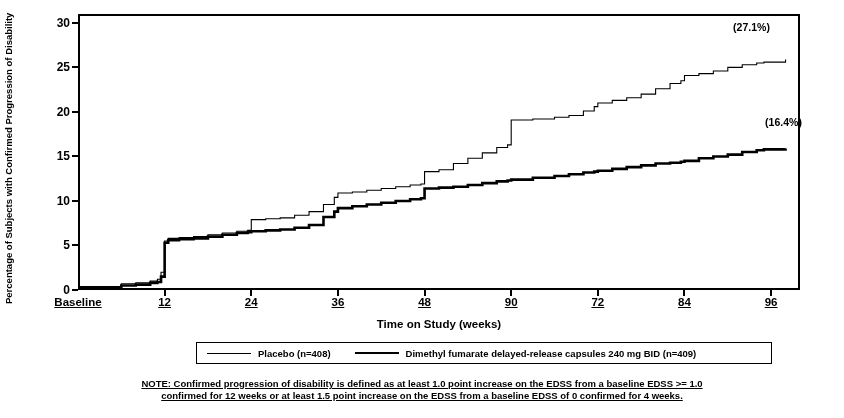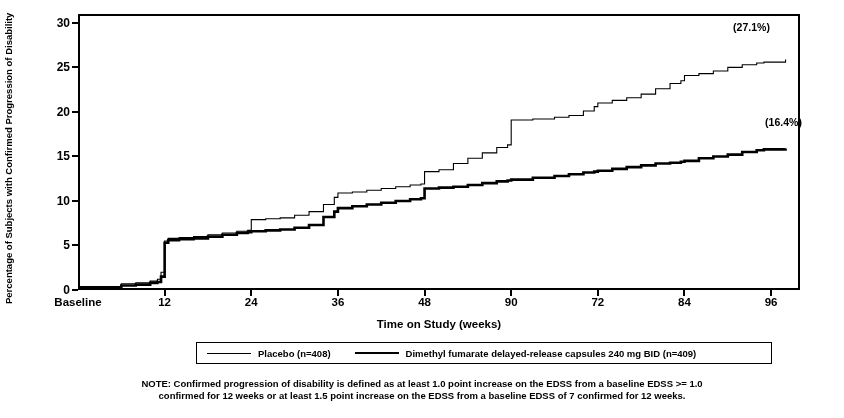--- a/index.html
+++ b/index.html
@@ -72,20 +72,21 @@
     height: 2px;
     background: #000;
   }
   .xtick-label {
     position: absolute;
     top: 296px;
     font-size: 11.5px;
     font-weight: bold;
     transform: translateX(-50%);
     white-space: nowrap;
+    text-decoration: underline;
   }
   .xtick-mark {
     position: absolute;
     width: 2px;
     height: 6px;
     background: #000;
   }
   #xlabel {
     position: absolute;
     top: 318px;
@@ -137,20 +138,21 @@
   
   #note {
     position: absolute;
     left: 22px;
     top: 378px;
     width: 800px;
     text-align: center;
     font-size: 9.5px;
     font-weight: bold;
     line-height: 1.25;
+    text-decoration: underline;
   }
   svg { display: block; }
 </style>
 </head>
 <body>
 
 <div id="page">
 
   <div id="ylabel-wrap">
     <div id="ylabel-inner">Percentage of Subjects with Confirmed Progression of Disability</div>
@@ -211,16 +213,16 @@
       <span class="legend-text">Placebo (n=408)</span>
     </div>
     <div class="legend-entry second">
       <span class="legend-line thick"></span>
       <span class="legend-text">Dimethyl fumarate delayed-release capsules 240 mg BID (n=409)</span>
     </div>
   </div>
 
   <div id="note">
     <div>NOTE: Confirmed progression of disability is defined as at least 1.0 point increase on the EDSS from a baseline EDSS &gt;= 1.0</div>
-    <div>confirmed for 12 weeks or at least 1.5 point increase on the EDSS from a baseline EDSS of  7 confirmed for 12 weeks.</div>
+    <div>confirmed for 12 weeks or at least 1.5 point increase on the EDSS from a baseline EDSS of  0 confirmed for 4 weeks.</div>
   </div>
 
 </div>
 
 </body></html>

